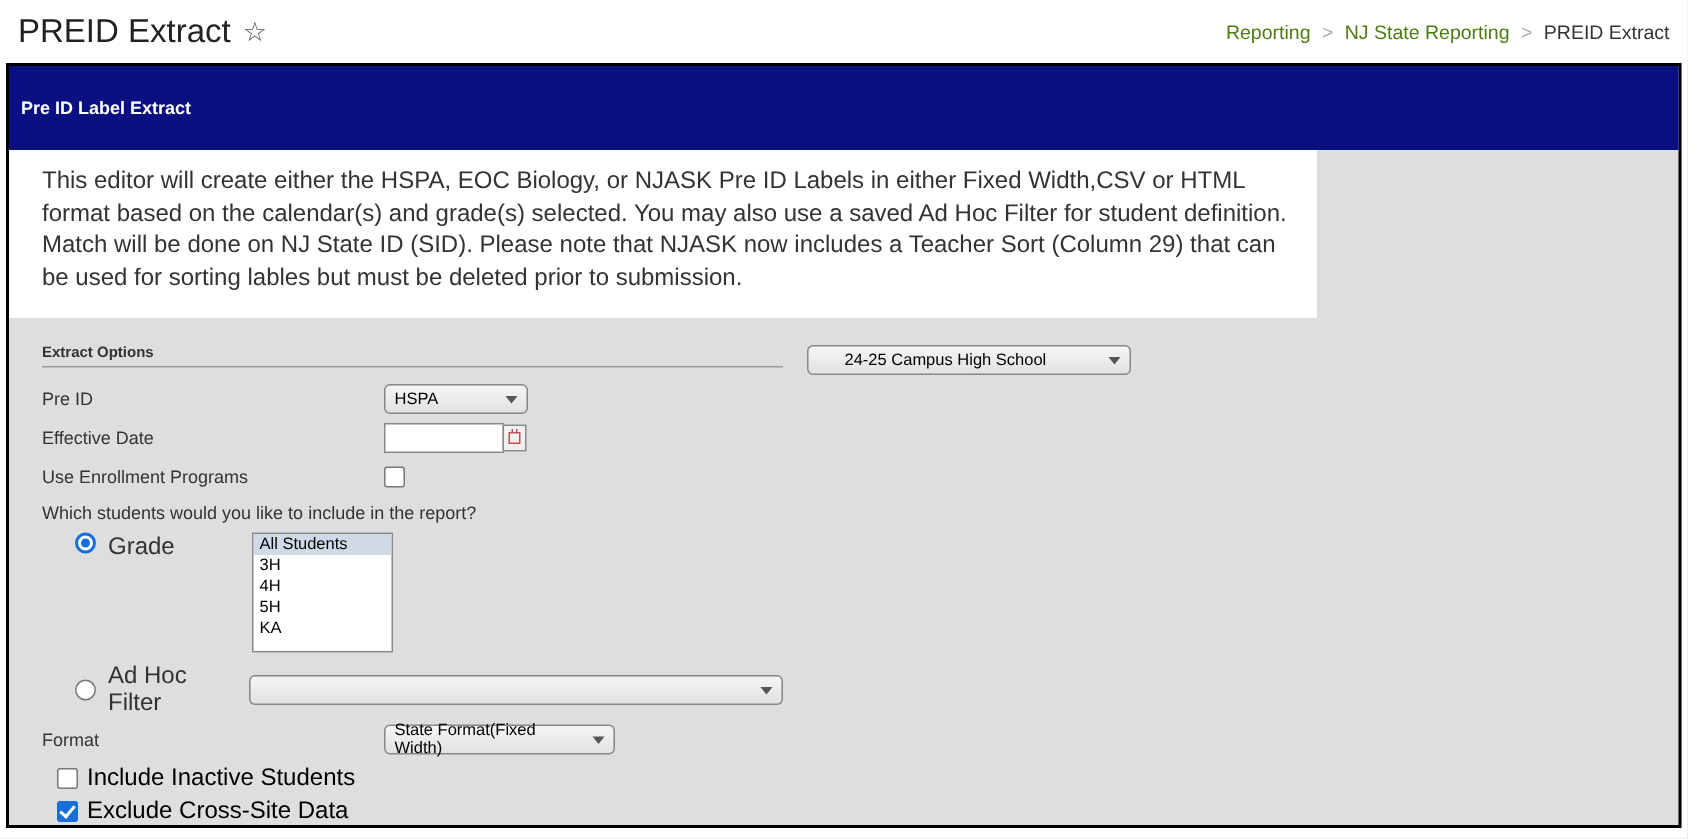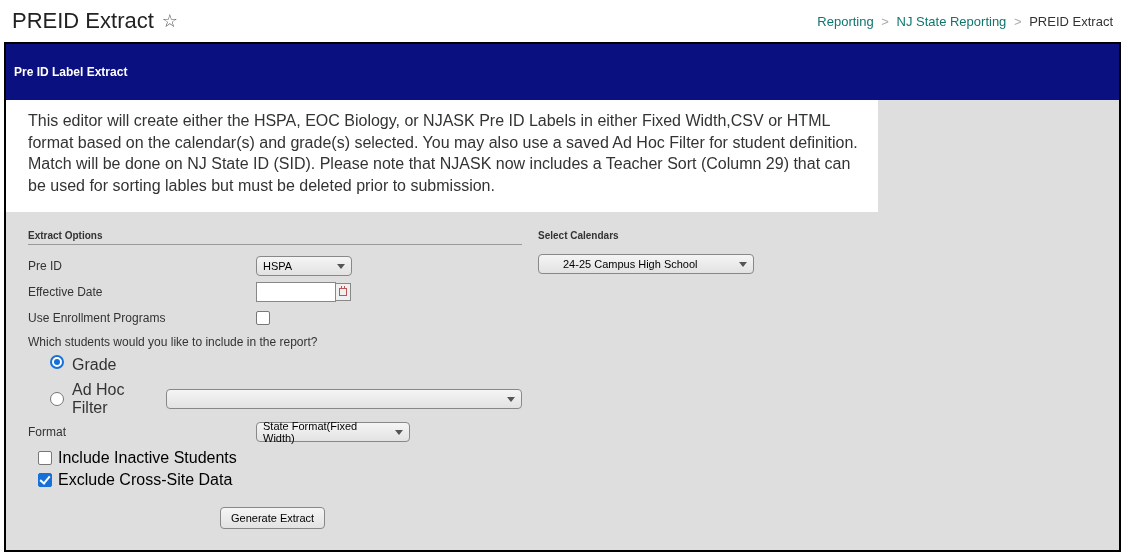--- a/index.html
+++ b/index.html
@@ -31,21 +31,21 @@
     .star-icon {
       font-size: 18px;
       color: #555;
       cursor: pointer;
     }
     .breadcrumb {
       font-size: 13px;
       color: #666;
     }
     .breadcrumb a {
-      color: #0f766e;
+      color: #4d7c0f;
       text-decoration: none;
       cursor: pointer;
     }
     .breadcrumb .sep {
       color: #aaa;
       margin: 0 4px;
     }
     .breadcrumb .current {
       color: #333;
     }
@@ -319,20 +319,27 @@
       <div class="form-row">
         <span class="form-label">Use Enrollment Programs</span>
         <span class="checkbox"></span>
       </div>
 
       <div class="question-row">Which students would you like to include in the report?</div>
 
       <div class="radio-row">
         <span class="radio selected"></span>
         <span class="radio-label">Grade</span>
+        <div class="multiselect">
+          <div class="multiselect-item sel">All Students</div>
+          <div class="multiselect-item">3H</div>
+          <div class="multiselect-item">4H</div>
+          <div class="multiselect-item">5H</div>
+          <div class="multiselect-item">KA</div>
+        </div>
       </div>
 
       <div class="radio-row" style="align-items:center; margin-top:6px;">
         <span class="radio"></span>
         <span class="radio-label">Ad Hoc Filter</span>
         <div class="select-box adhoc-select">
           <span></span>
         </div>
       </div>
 
@@ -350,19 +357,18 @@
 
       <div class="inline-check-row">
         <span class="checkbox checked"></span>
         <span>Exclude Cross-Site Data</span>
       </div>
 
       <div class="btn">Generate Extract</div>
     </div>
 
     <div class="right-col">
-      <div class="section-title" style="border-bottom:none;">Select Calendars</div>
       <div class="select-box calendar-select">
         <span>24-25 Campus High School</span>
       </div>
     </div>
   </div>
 </div>
 
 </body></html>

